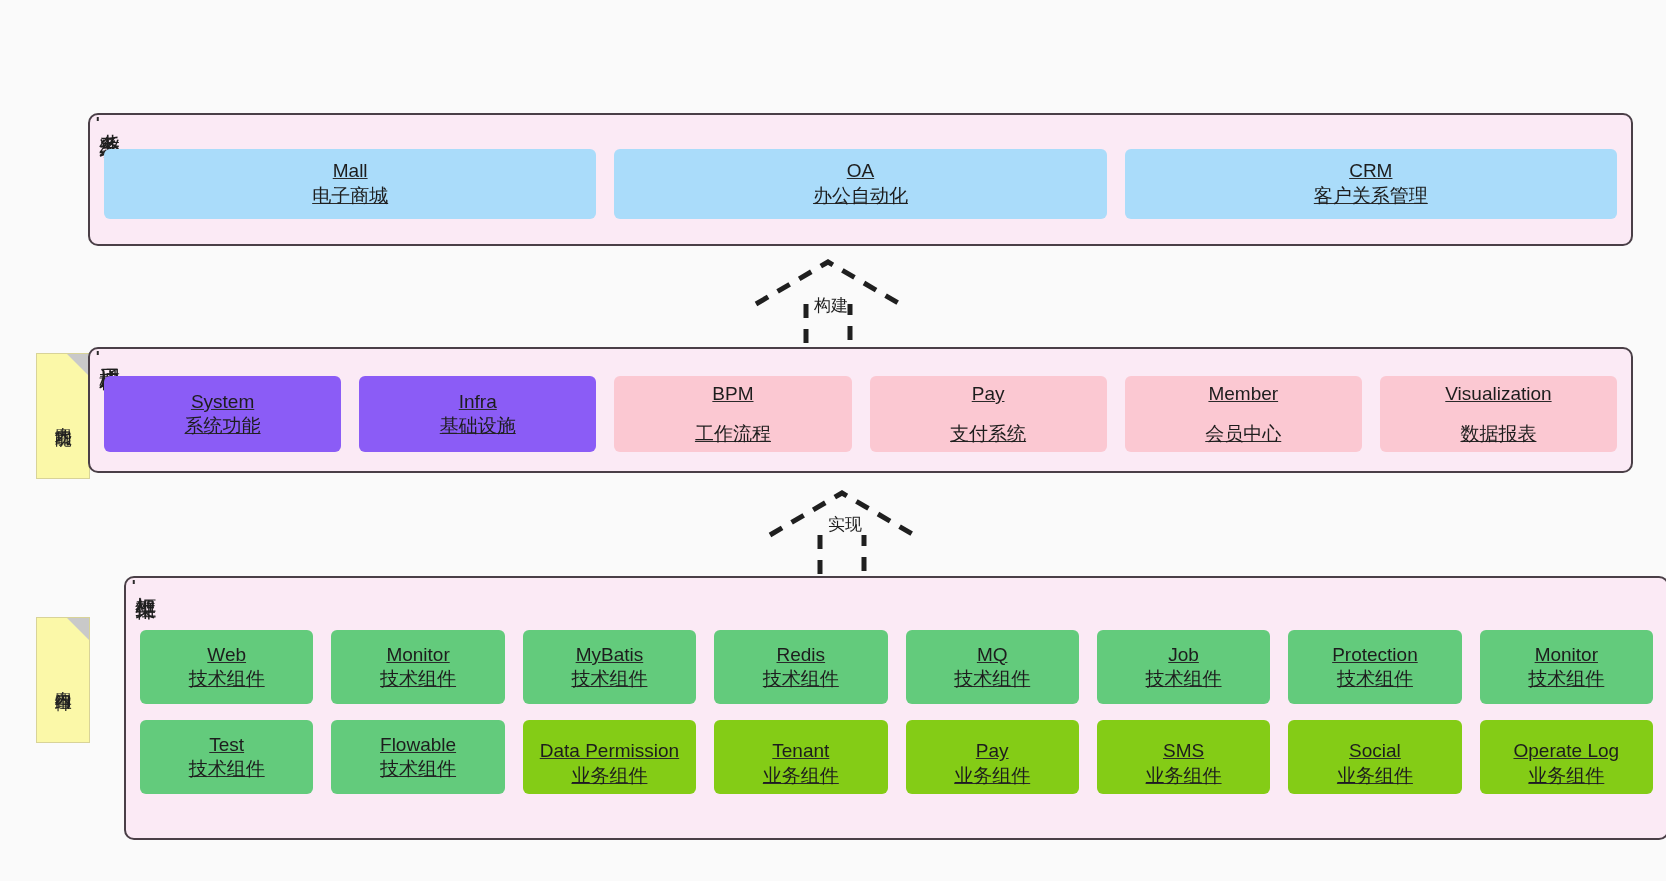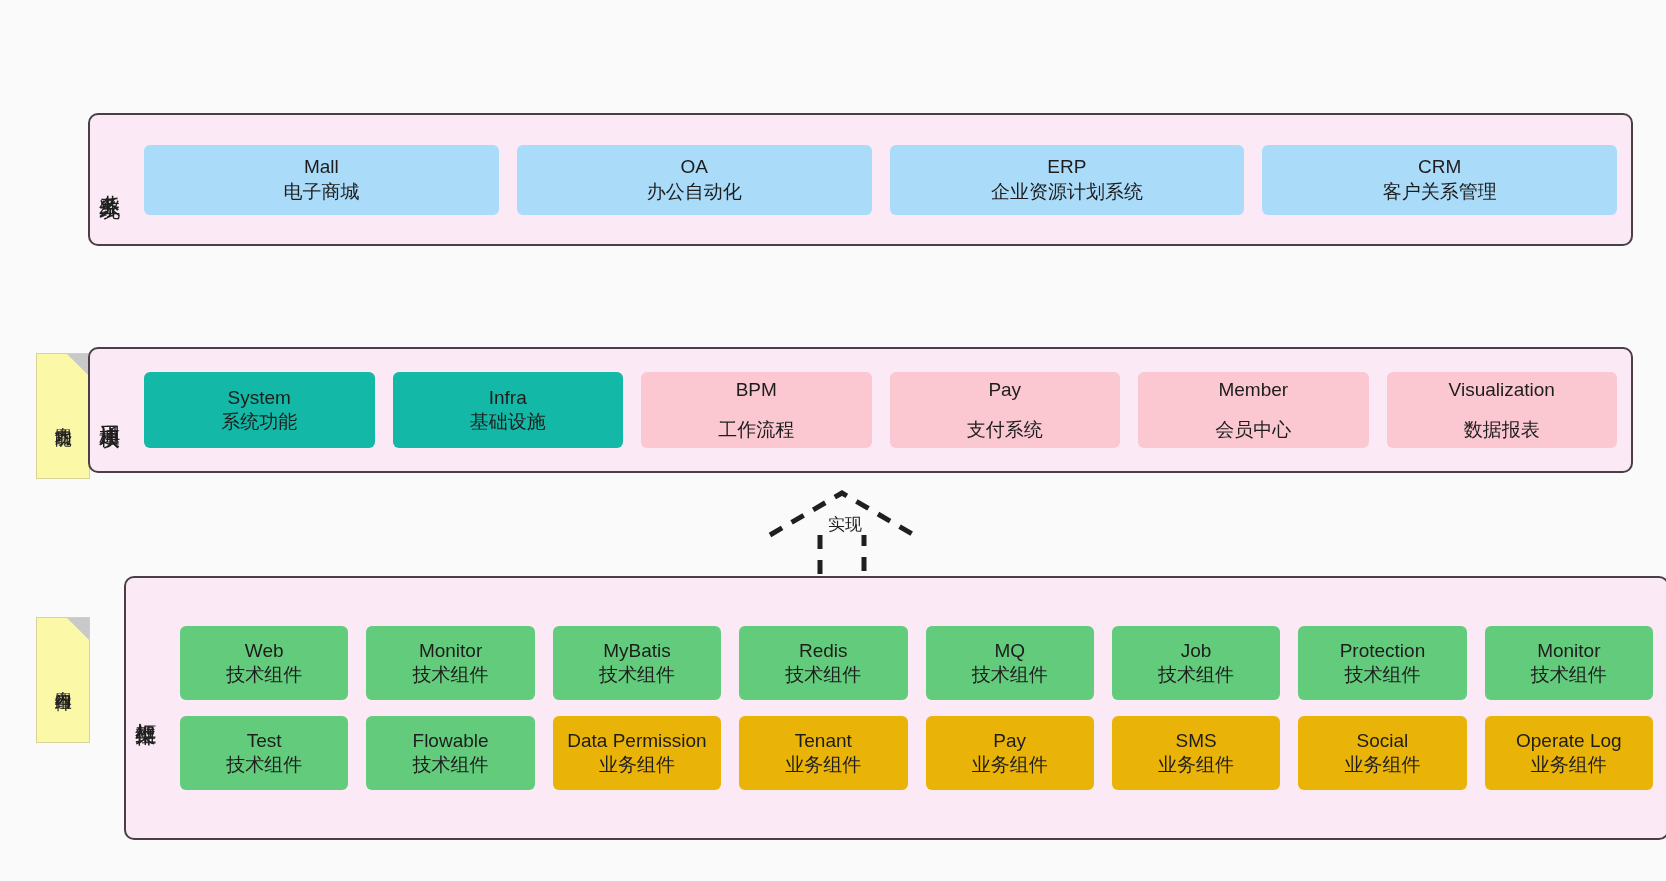--- a/index.html
+++ b/index.html
@@ -23,22 +23,23 @@
   }
 
   
   .layer {
     position: absolute;
     box-sizing: border-box;
     background: #fbeaf5;
     border: 2px solid #4a3f47;
     border-radius: 10px;
     display: flex;
-    flex-direction: row;
+    flex-direction: column;
     align-items: stretch;
+    text-decoration: underline;
   }
   .layer-title {
     flex: 0 0 auto;
     width: 40px;
     display: flex;
     align-items: center;
     justify-content: center;
     font-size: 21px;
     line-height: 1.12;
     letter-spacing: 1px;
@@ -74,24 +75,24 @@
     line-height: 1.28;
     color: #1d1d1d;
     padding: 6px 4px;
     min-width: 0;
   }
   .cell .l1 { white-space: normal; }
   .cell .l2 { white-space: normal; }
 
   
   .c-blue      { background: #aadcfa; }
-  .c-red       { background: #14b8a6; }
+  .c-red       { background: #8b5cf6; }
   .c-pink      { background: #fbc8d2; justify-content: space-between; }
   .c-green     { background: #63cb7c; }
-  .c-greenlite { background: #eab308; }
+  .c-greenlite { background: #84cc16; justify-content: flex-end; }
 
   
   #layer-business  { left: 88px;  top: 113px; width: 1545px; height: 133px; }
   #layer-common    { left: 88px;  top: 347px; width: 1545px; height: 126px; }
   #layer-framework { left: 88px;  top: 576px; width: 1545px; height: 264px; margin-left: 36px; }
 
   #layer-business  .cell { height: 70px; }
   #layer-common    .cell { height: 76px; }
   #layer-framework .cell { height: 74px; }
 
@@ -150,31 +151,34 @@
       <div class="row">
         <div class="cell c-blue">
           <span class="l1">Mall</span>
           <span class="l2">电子商城</span>
         </div>
         <div class="cell c-blue">
           <span class="l1">OA</span>
           <span class="l2">办公自动化</span>
         </div>
         <div class="cell c-blue">
-          <span class="l1">ERP</span>
-          <span class="l2">企业资源计划系统</span>
-        </div>
-        <div class="cell c-blue">
           <span class="l1">CRM</span>
           <span class="l2">客户关系管理</span>
         </div>
       </div>
     </div>
   </div>
 
+  <div class="arrow" id="arrow-build">
+    <svg width="152" height="96" viewBox="0 0 152 96" fill="none">
+      <path d="M4 46 L76 4 L148 46" stroke="#1f1f1f" stroke-width="5" stroke-dasharray="14 11" stroke-linecap="butt" fill="none"></path>
+      <path d="M54 46 L54 92 L98 92 L98 46" stroke="#1f1f1f" stroke-width="5" stroke-dasharray="14 11" stroke-linecap="butt" fill="none"></path>
+    </svg>
+    <span class="arrow-label">构建</span>
+  </div>
 
   <div class="note" id="note-common">
     <span class="fold"></span>
     <span>内置功能</span>
   </div>
 
   <div class="layer" id="layer-common">
     <div class="layer-title">通用模块</div>
     <div class="layer-body">
       <div class="row">

